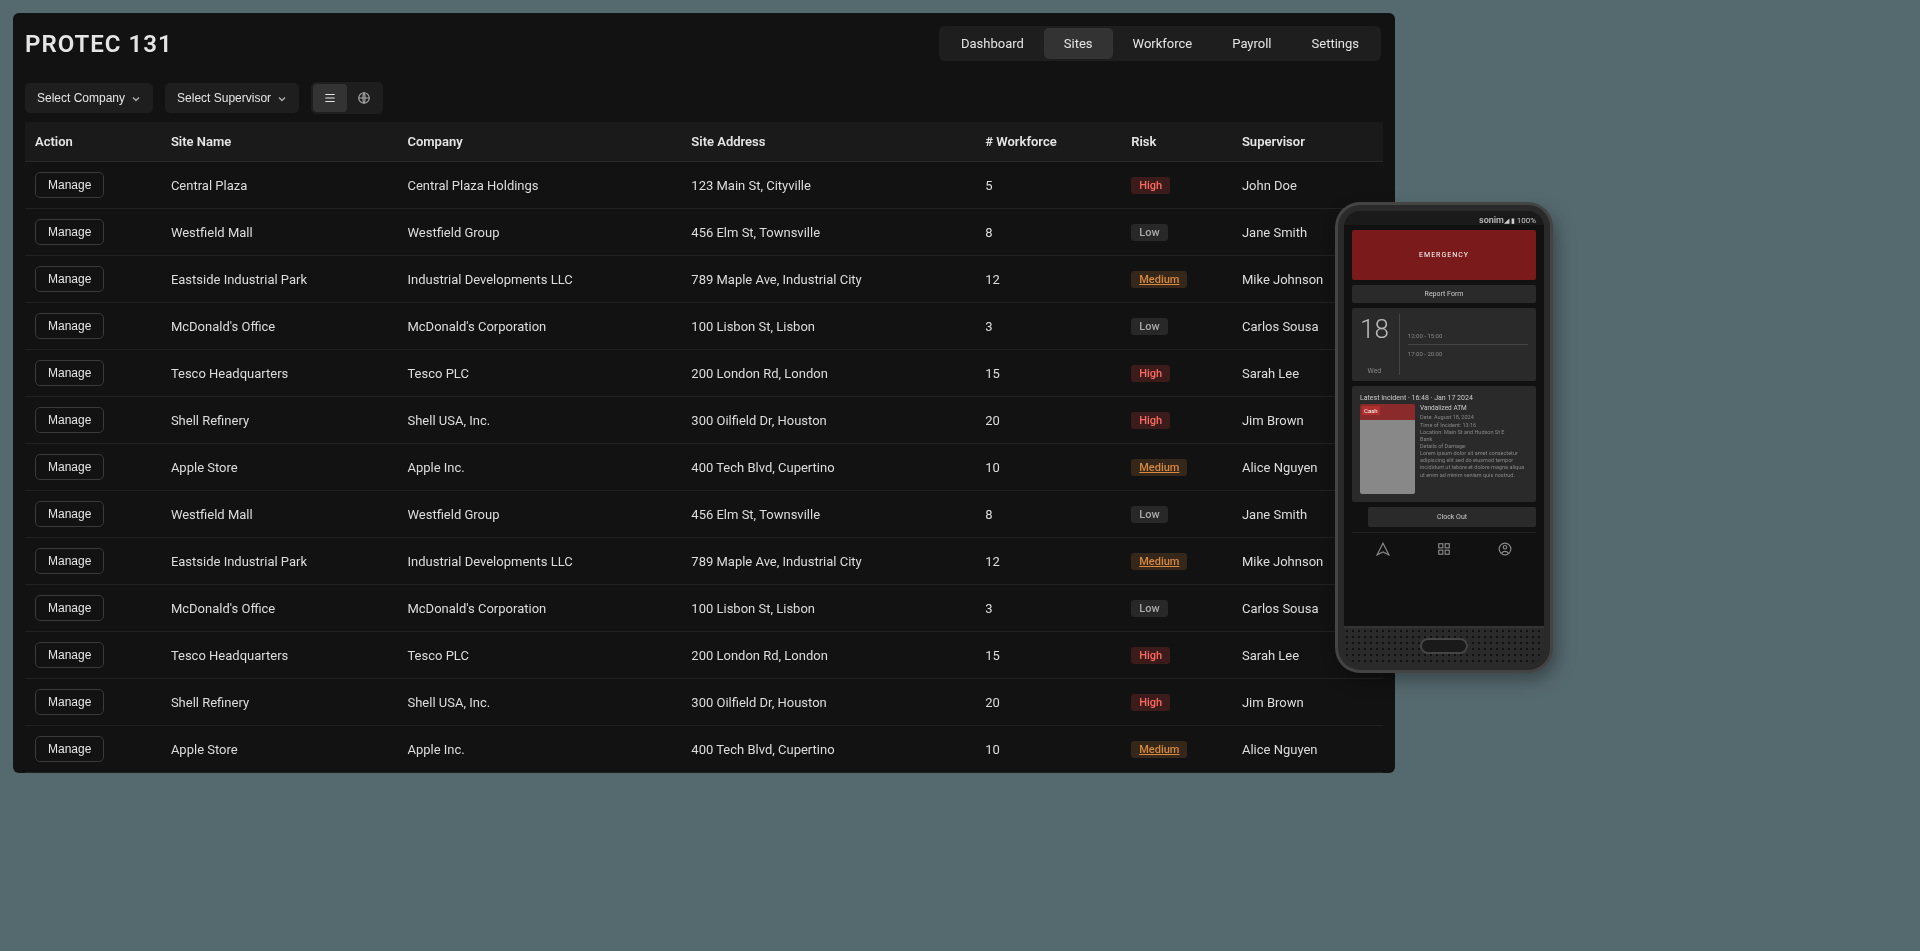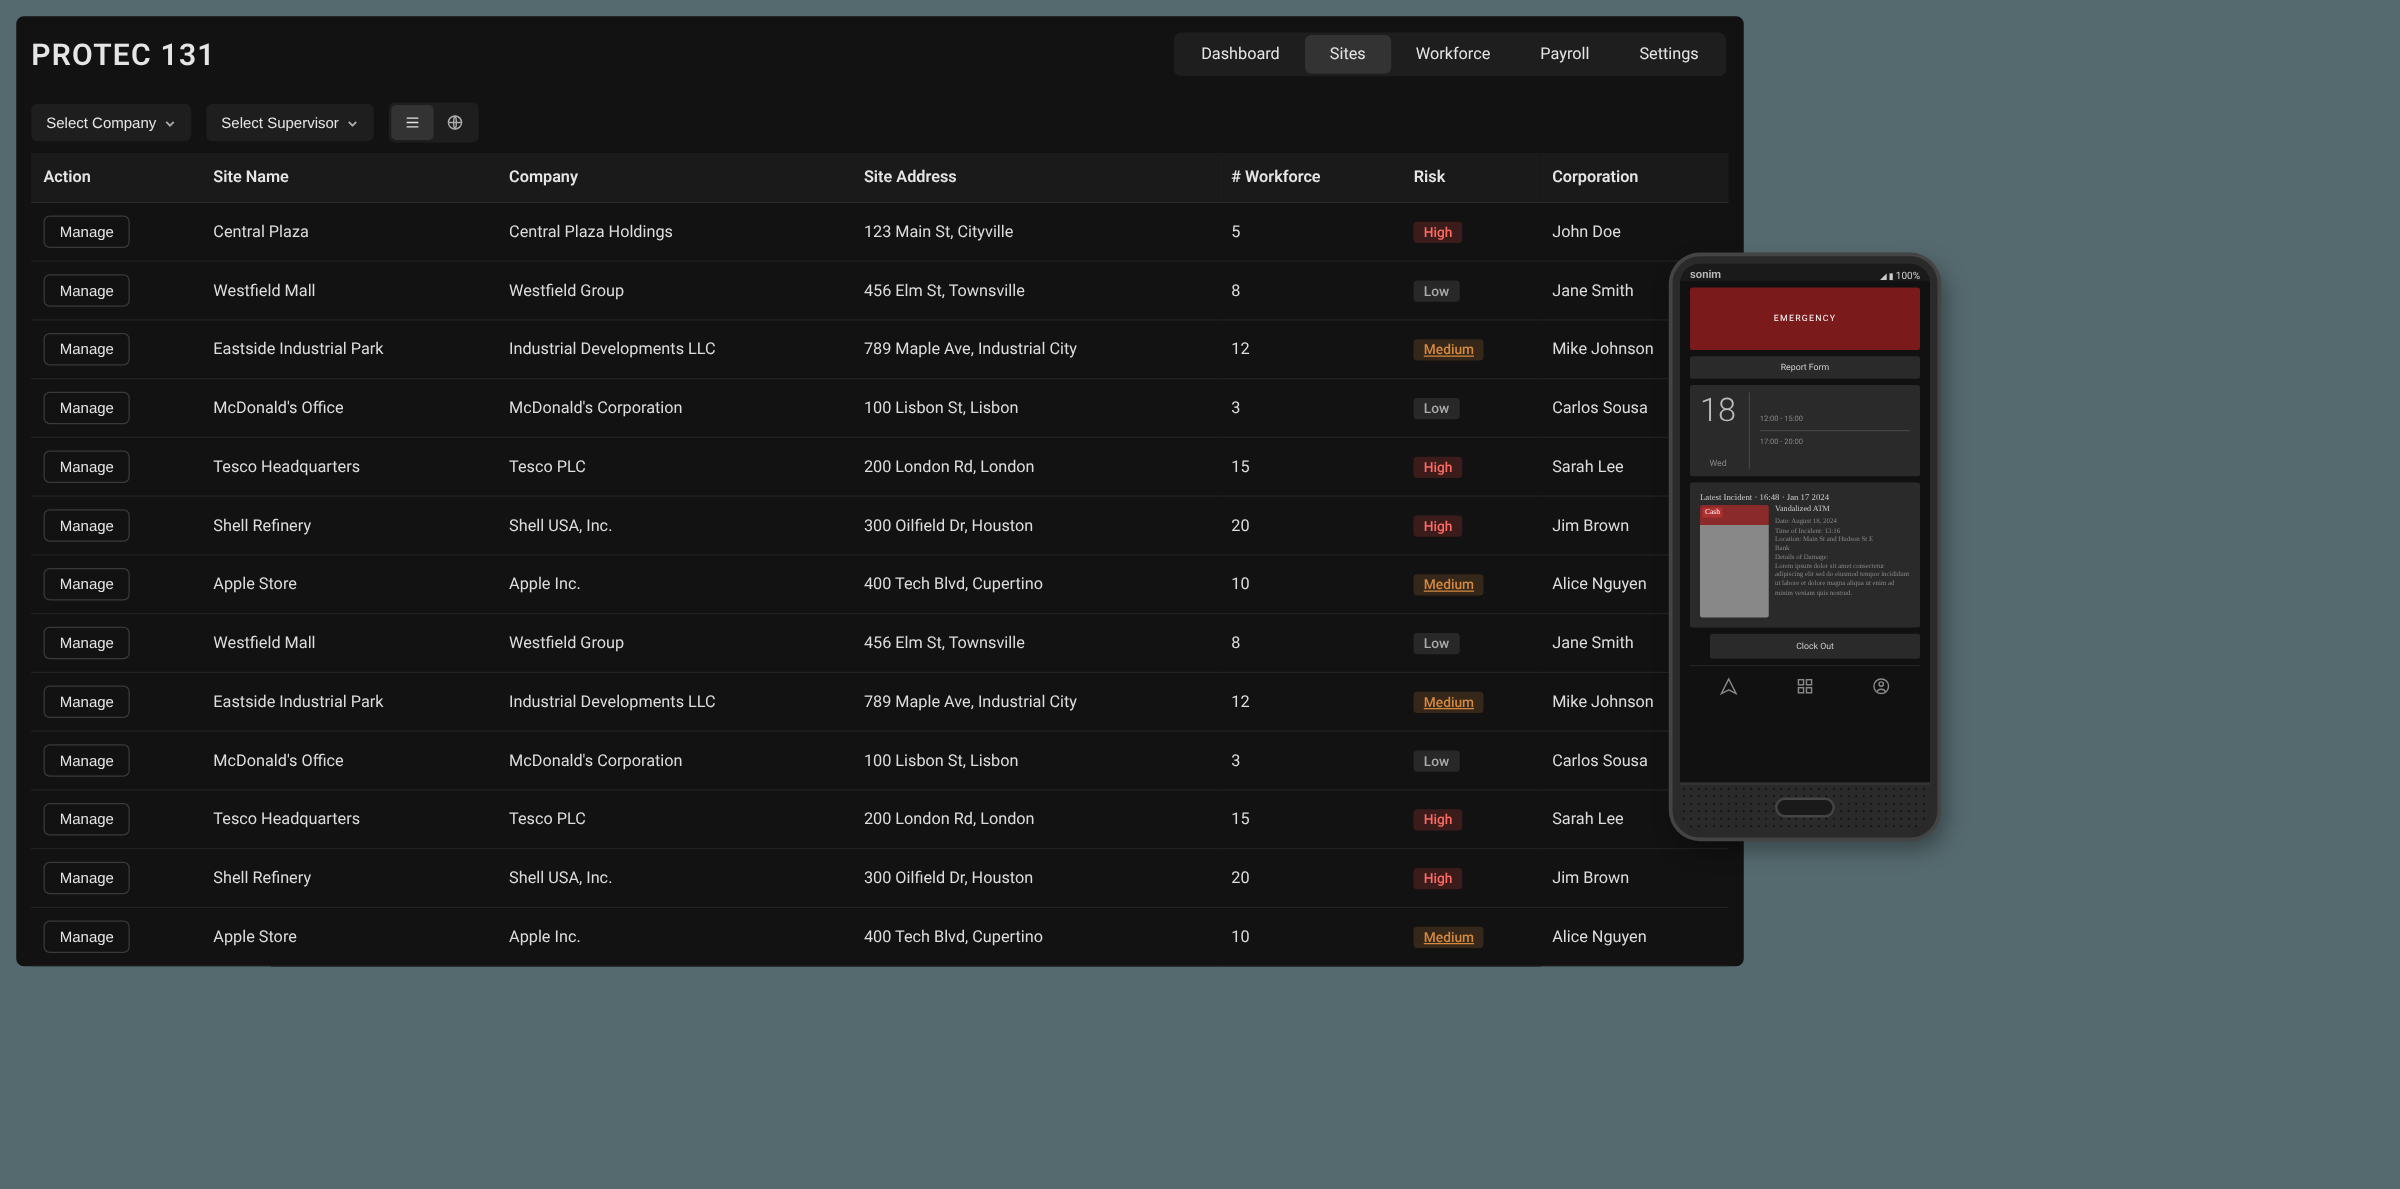--- a/index.html
+++ b/index.html
@@ -178,26 +178,25 @@
     background: #1a1a1a;
     border-radius: 22px;
     border: 6px solid #2a2a2a;
     box-shadow: 0 0 0 3px #444, 5px 8px 20px rgba(0,0,0,0.4);
     display: flex;
     flex-direction: column;
     overflow: hidden;
   }
   .phone-status {
     display: flex;
-    justify-content: space-between;
+    justify-content: flex-end;
     align-items: center;
     padding: 4px 8px 0;
     font-size: 8px;
     color: #ccc;
-    gap: 12px;
   }
   .phone-brand {
     font-size: 9px;
     color: #bbb;
     font-weight: 600;
   }
   .phone-screen {
     flex: 1;
     background: #111;
     padding: 5px 8px;
@@ -248,21 +247,20 @@
     color: #888;
     border-left: 1px solid #444;
     padding-left: 8px;
   }
   .incident-card {
     background: #2a2a2a;
     border-radius: 2px;
     padding: 8px;
     font-size: 6px;
     color: #aaa;
-    font-family: Liberation Serif, serif;
   }
   .incident-title { font-size: 7px; color: #ccc; margin-bottom:2px; }
   .incident-body { display: flex; gap: 5px; }
   .incident-img {
     width: 55px;
     height: 90px;
     background: linear-gradient(180deg, #8a2a2a 0%, #8a2a2a 18%, #888 18%, #888 100%);
     border-radius: 2px;
     position: relative;
     overflow: hidden;
@@ -373,21 +371,21 @@
   <div class="table-container">
     <table>
       <thead>
         <tr id="table-head-row">
             <th class="col-action">Action</th>
             <th class="col-site">Site Name</th>
             <th class="col-company">Company</th>
             <th class="col-address">Site Address</th>
             <th class="col-workforce"># Workforce</th>
             <th class="col-risk">Risk</th>
-            <th class="col-supervisor">Corporation</th>
+            <th class="col-supervisor">Supervisor</th>
           </tr>
       </thead>
       <tbody id="table-body">
           <tr>
             <td><button class="manage-btn">Manage</button></td>
             <td>Central Plaza</td>
             <td>Central Plaza Holdings</td>
             <td>123 Main St, Cityville</td>
             <td>5</td>
             <td><span class="risk-badge risk-high">High</span></td>

